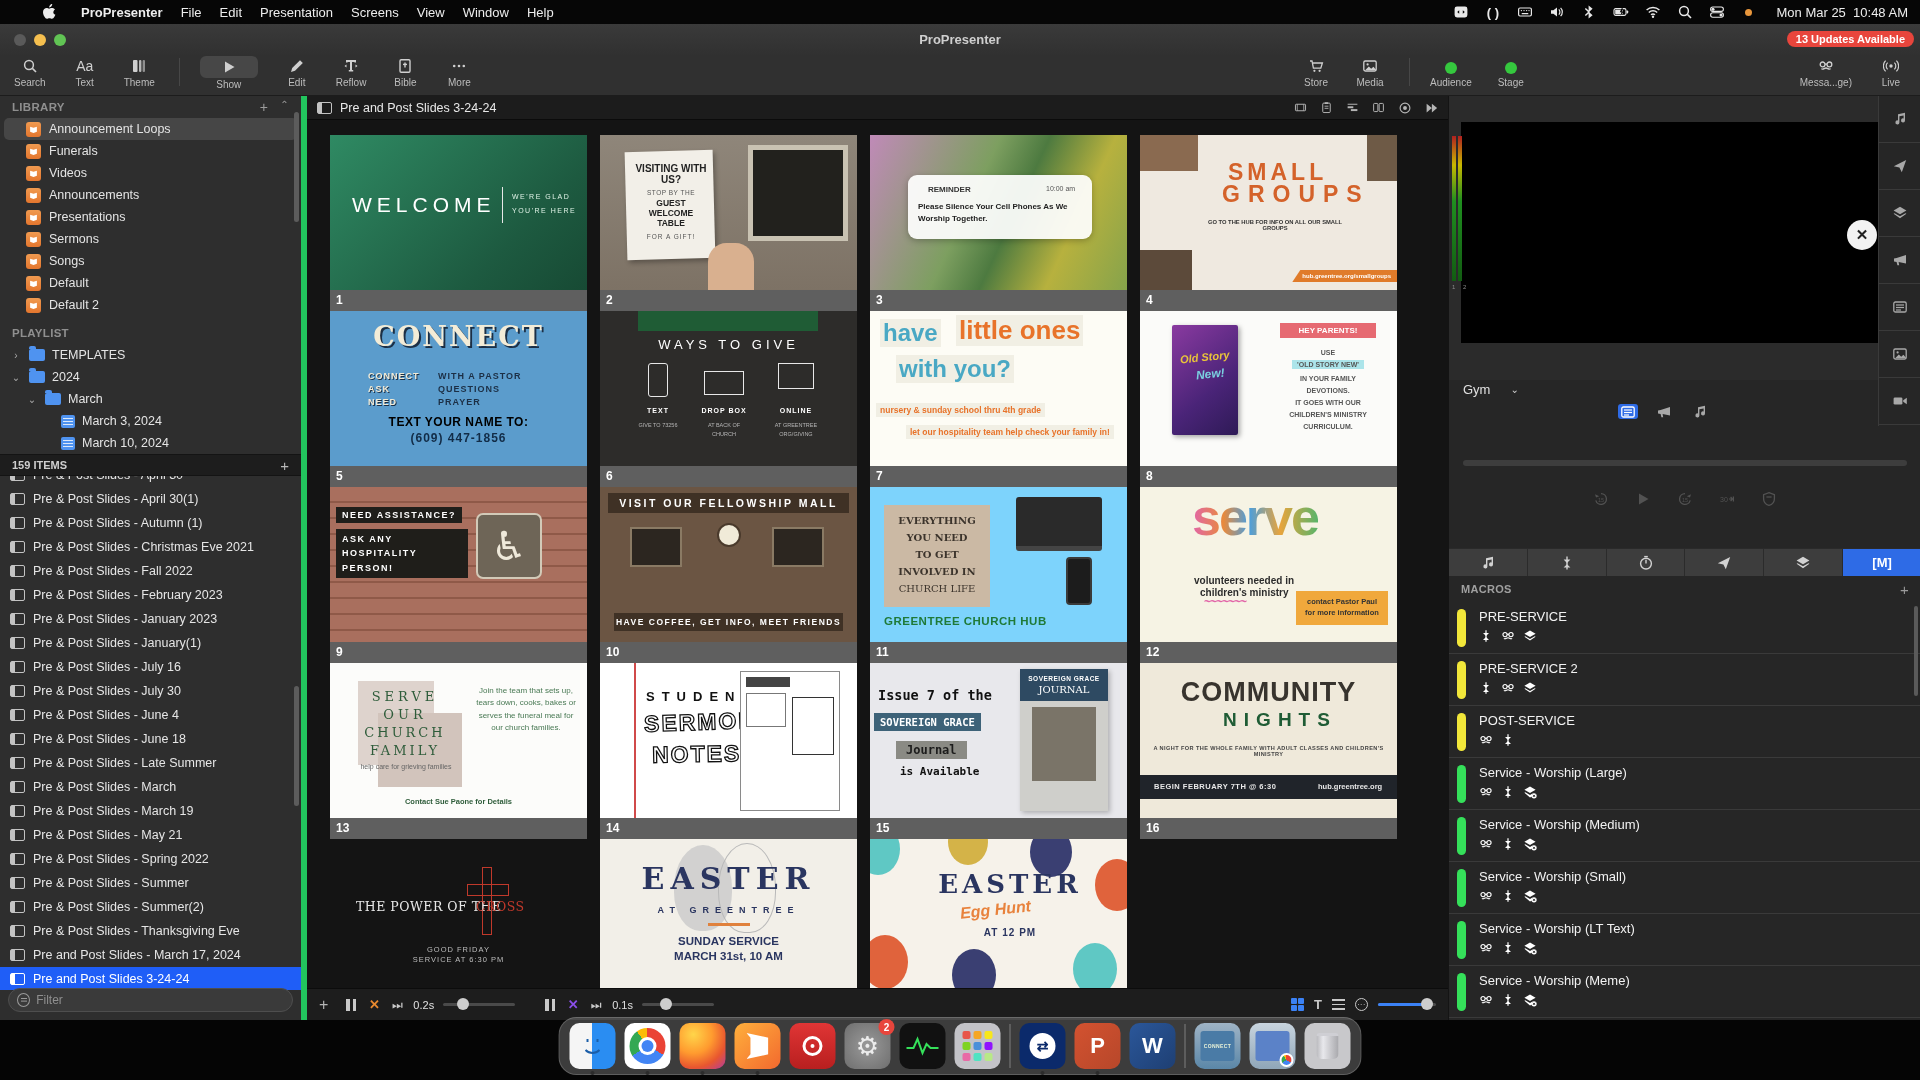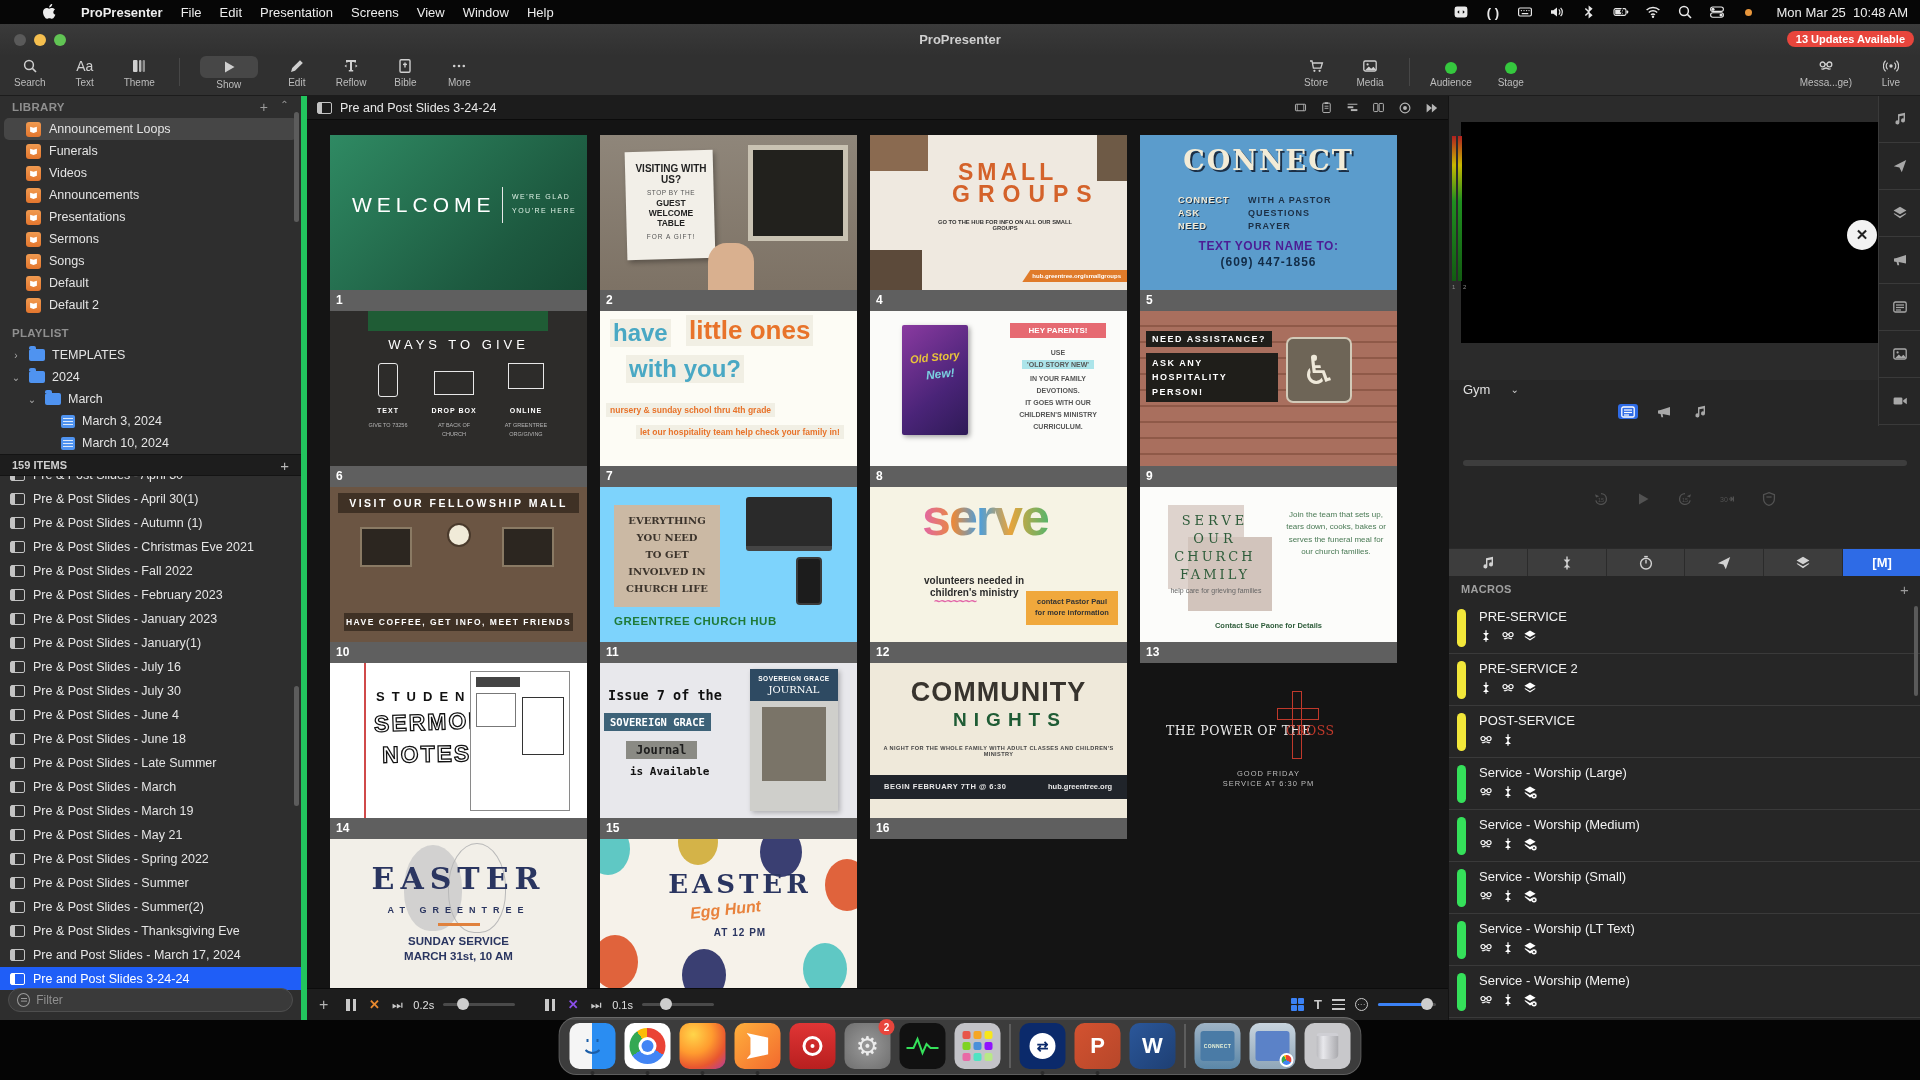--- a/index.html
+++ b/index.html
@@ -216,21 +216,21 @@
              clip-path:polygon(8px 0,100% 0,100% 100%,0 100%); }
   .s5 { background:#5b9ccc; }
   .s5 .t1 { left:0; top:10px; width:257px; text-align:center; font-family:"DejaVu Serif",serif; font-weight:bold;
             font-size:27px; color:#f3ecd7; text-shadow:2px 2px 0 #1c2f45; letter-spacing:2px; }
   .s5 .a1 { left:38px; top:60px; font-size:9px; font-weight:bold; color:#f3ecd7; text-shadow:1px 1px 0 #1c2f45; letter-spacing:1px; }
   .s5 .a2 { left:38px; top:73px; font-size:9px; font-weight:bold; color:#f3ecd7; text-shadow:1px 1px 0 #1c2f45; letter-spacing:1px; }
   .s5 .a3 { left:38px; top:86px; font-size:9px; font-weight:bold; color:#f3ecd7; text-shadow:1px 1px 0 #1c2f45; letter-spacing:1px; }
   .s5 .b1 { left:108px; top:60px; font-size:9px; font-weight:bold; color:#1c2f45; letter-spacing:1px; }
   .s5 .b2 { left:108px; top:73px; font-size:9px; font-weight:bold; color:#1c2f45; letter-spacing:1px; }
   .s5 .b3 { left:108px; top:86px; font-size:9px; font-weight:bold; color:#1c2f45; letter-spacing:1px; }
-  .s5 .t2 { left:0; top:104px; width:257px; text-align:center; font-size:12px; font-weight:bold; color:#4c1d95; letter-spacing:.5px; }
+  .s5 .t2 { left:0; top:104px; width:257px; text-align:center; font-size:12px; font-weight:bold; color:#000000; letter-spacing:.5px; }
   .s5 .t3 { left:0; top:120px; width:257px; text-align:center; font-size:12px; font-weight:bold; color:#122c47; letter-spacing:1px; }
   .s6 { background:#2d2c2a; }
   .s6 .bar { left:38px; top:0; width:180px; height:20px; background:#1f5c35; }
   .s6 .t1 { left:0; top:26px; width:257px; text-align:center; color:#fff; font-size:13px; letter-spacing:4px; }
   .s6 .i1 { left:48px; top:52px; width:20px; height:34px; border:1.6px solid #e8e8e8; border-radius:3px; }
   .s6 .i2 { left:104px; top:60px; width:40px; height:24px; border:1.6px solid #e8e8e8; }
   .s6 .i3 { left:178px; top:52px; width:36px; height:26px; border:1.6px solid #e8e8e8; }
   .s6 .c1 { left:30px; top:96px; width:56px; text-align:center; color:#fff; font-size:7px; font-weight:bold; letter-spacing:1px; }
   .s6 .c2 { left:96px; top:96px; width:56px; text-align:center; color:#fff; font-size:7px; font-weight:bold; letter-spacing:1px; }
   .s6 .c3 { left:168px; top:96px; width:56px; text-align:center; color:#fff; font-size:7px; font-weight:bold; letter-spacing:1px; }
@@ -264,21 +264,21 @@
   .s10 .b1 { left:30px; top:40px; width:52px; height:40px; background:#2c2620; border:2px solid #8a7a64; }
   .s10 .b2 { left:172px; top:40px; width:52px; height:40px; background:#2c2620; border:2px solid #8a7a64; }
   .s10 .bot { left:14px; top:126px; width:229px; background:#3f3125; color:#fff; text-align:center; font-size:8.5px; font-weight:bold;
               letter-spacing:1.5px; padding:4px 0; }
   .s11 { background:#7dd3fc; }
   .s11 .box { left:14px; top:18px; width:106px; height:102px; background:#cbb9a4; }
   .s11 .x1 { left:14px; top:28px; width:106px; text-align:center; color:#3c342c; font-size:10px; font-weight:bold; font-family:"DejaVu Serif",serif; }
   .s11 .x2 { left:14px; top:45px; width:106px; text-align:center; color:#3c342c; font-size:10px; font-weight:bold; font-family:"DejaVu Serif",serif; }
   .s11 .x3 { left:14px; top:62px; width:106px; text-align:center; color:#3c342c; font-size:10px; font-weight:bold; font-family:"DejaVu Serif",serif; }
   .s11 .x4 { left:14px; top:79px; width:106px; text-align:center; color:#3c342c; font-size:10px; font-weight:bold; font-family:"DejaVu Serif",serif; }
-  .s11 .x5 { left:14px; top:96px; width:106px; text-align:center; color:#3c342c; font-size:10px; font-weight:bold; font-family:"DejaVu Serif",serif; }
+  .s11 .x5 { left:14px; top:96px; width:106px; text-align:center; color:#3c342c; font-size:10px; font-weight:normal; font-family:"DejaVu Serif",serif; }
   .s11 .lap { left:146px; top:10px; width:86px; height:54px; background:#2a2a2a; border-radius:3px; border-bottom:5px solid #444; }
   .s11 .ph { left:196px; top:70px; width:26px; height:48px; background:#1c1c1c; border-radius:4px; border:2px solid #3a3a3a; }
   .s11 .t { left:14px; top:128px; color:#1f7a38; font-size:11.5px; font-weight:bold; letter-spacing:.5px; }
   .s12 { background:#f6f3e4; }
   .s12 .t1 { left:52px; top:0px; font-size:52px; font-weight:bold; letter-spacing:-2px;
              background:linear-gradient(90deg,#e265a8,#e88a3c 25%,#4a9ede 45%,#e8a43c 70%,#58b46a); -webkit-background-clip:text; background-clip:text; color:transparent; }
   .s12 .t2 { left:54px; top:88px; color:#2c2c2c; font-size:10px; font-weight:bold; }
   .s12 .t3 { left:60px; top:100px; color:#2c2c2c; font-size:10px; font-weight:bold; }
   .s12 .sq { left:64px; top:108px; color:#e265a8; font-size:12px; font-weight:bold; letter-spacing:-1px; }
   .s12 .bx { left:156px; top:104px; width:92px; height:34px; background:#f0a83c; }
@@ -853,20 +853,29 @@
                 <div class="p card"></div>
                 <div class="p t1">VISITING WITH US?</div>
                 <div class="p t2">STOP BY THE</div>
                 <div class="p t3">GUEST WELCOME TABLE</div>
                 <div class="p t4">FOR A GIFT!</div>
                 <div class="p hand"></div>
               </div>
               <div class="slide-num">2</div>
             </div>
             <div class="slide-cell">
+              <div class="slide s3">
+                <div class="p card"></div>
+                <div class="p ttl">REMINDER</div>
+                <div class="p time">10:00 am</div>
+                <div class="p body">Please Silence Your Cell Phones As We Worship Together.</div>
+              </div>
+              <div class="slide-num">3</div>
+            </div>
+            <div class="slide-cell">
               <div class="slide s4">
                 <div class="p ph1"></div>
                 <div class="p ph2"></div>
                 <div class="p ph3"></div>
                 <div class="p t1">SMALL</div>
                 <div class="p t2">GROUPS</div>
                 <div class="p sub">GO TO THE HUB FOR INFO ON ALL OUR SMALL GROUPS</div>
                 <div class="p tag">hub.greentree.org/smallgroups</div>
               </div>
               <div class="slide-num">4</div>

